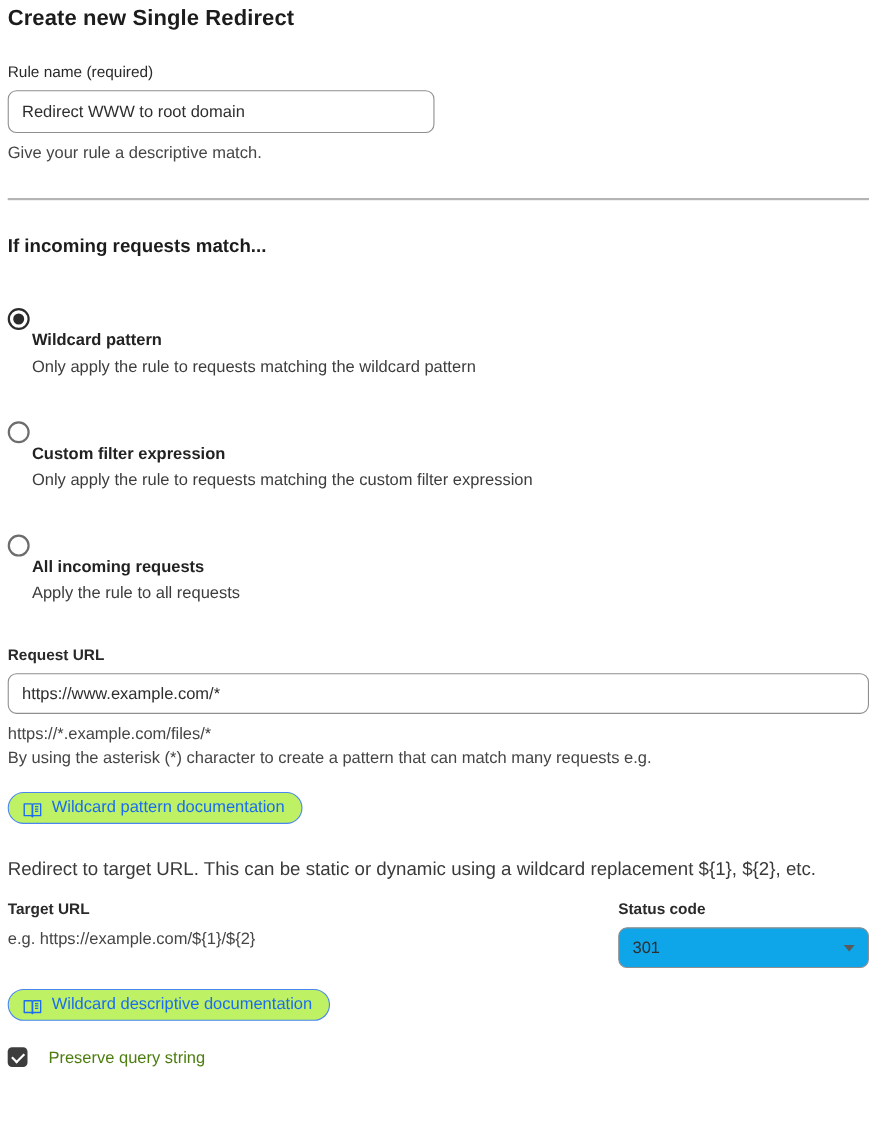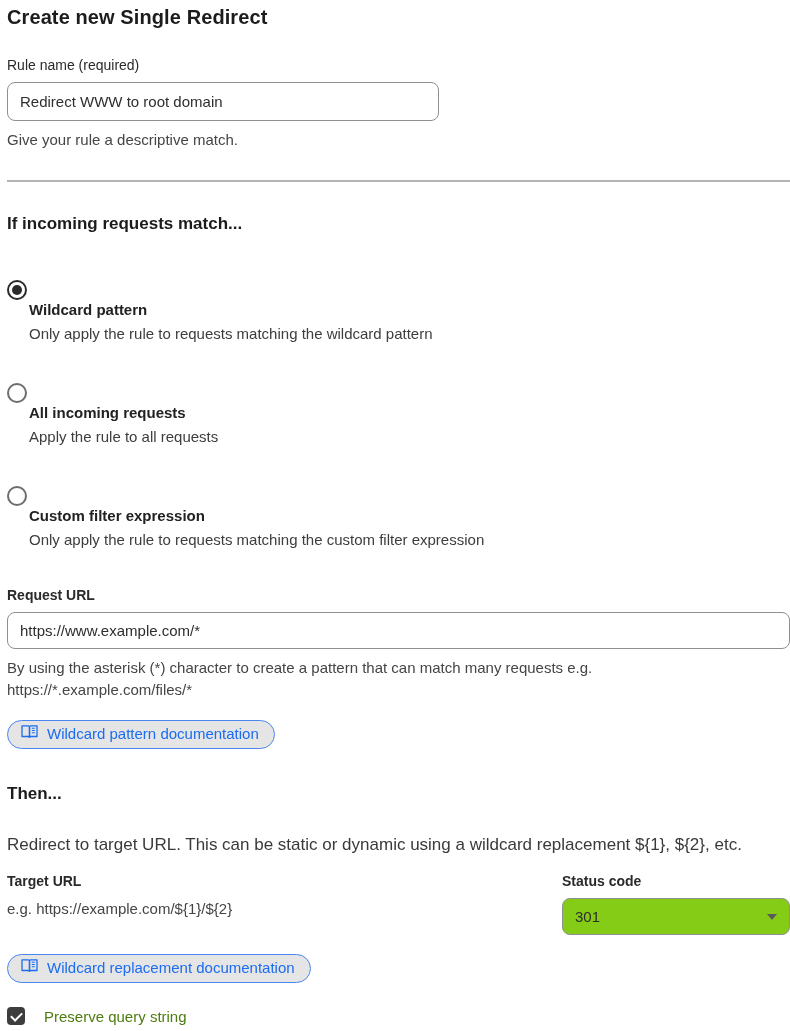--- a/index.html
+++ b/index.html
@@ -23,21 +23,21 @@
     border: 1px solid #8f8f8f;
     border-radius: 8px;
     padding: 0 12px;
     font-size: 15px;
     font-family: "Liberation Sans", sans-serif;
     color: #2e2e2e;
     background: #fff;
     outline: none;
     width: 100%;
   }
-  .rule-name-input { width: 432px; }
+  .rule-name-input { width: 388px; }
   .helper-text { font-size: 15px; color: #454545; margin-top: 8px; line-height: 22px; }
 
   .divider { border: none; border-top: 2px solid #b4b4b4; margin-top: 29px; }
 
   .section-heading { font-size: 17px; font-weight: 700; color: #1c1c1c; margin-top: 32px; }
 
   .radio-group { margin-top: 44px; }
   .radio-item { display: flex; align-items: flex-start; margin-bottom: 37px; cursor: pointer; flex-direction: column; }
   .radio-circle {
     flex: 0 0 auto;
@@ -59,27 +59,27 @@
   }
   .radio-texts { margin-left: 22px; }
   .radio-label { font-size: 15px; font-weight: 700; color: #222; line-height: 20px; }
   .radio-desc { font-size: 15px; color: #3d3d3d; margin-top: 4px; line-height: 20px; }
 
   .request-url-block { margin-top: 20px; }
   .request-url-block .text-input { margin-top: 1px; height: 37px; }
 
   .doc-button {
     display: inline-flex;
-    align-items: flex-start;
+    align-items: flex-end;
     gap: 9px;
     margin-top: 19px;
     padding: 3px 15px 4px 13px;
     border: 1px solid #4a86f0;
     border-radius: 15px;
-    background: #e5e5e5;
+    background: #bef264;
     color: #1b6cf0;
     font-size: 15px;
     font-family: "Liberation Sans", sans-serif;
     cursor: pointer;
     line-height: 20px;
   }
   .doc-button svg { display: block; }
 
   .then-heading { margin-top: 35px; }
   .then-desc { font-size: 17px; color: #3a3a3a; margin-top: 29px; line-height: 24px; }
@@ -92,21 +92,21 @@
   .select-box {
     height: 37px;
     border: 1px solid #8f8f8f;
     border-radius: 8px;
     padding: 0 12px;
     display: flex;
     align-items: center;
     justify-content: space-between;
     font-size: 15px;
     color: #2e2e2e;
-    background: #84cc16;
+    background: #0ea5e9;
     cursor: pointer;
     text-align: right;
   }
   .select-caret {
     width: 0; height: 0;
     border-left: 5px solid transparent;
     border-right: 5px solid transparent;
     border-top: 6px solid #5a5a5a;
     margin-left: 8px;
   }
@@ -153,55 +153,54 @@
       <span class="radio-circle"></span>
       <span class="radio-texts">
         <span class="radio-label" style="display:block">Wildcard pattern</span>
         <span class="radio-desc" style="display:block">Only apply the rule to requests matching the wildcard pattern</span>
       </span>
     </div>
 
     <div class="radio-item">
       <span class="radio-circle"></span>
       <span class="radio-texts">
-        <span class="radio-label" style="display:block">All incoming requests</span>
-        <span class="radio-desc" style="display:block">Apply the rule to all requests</span>
+        <span class="radio-label" style="display:block">Custom filter expression</span>
+        <span class="radio-desc" style="display:block">Only apply the rule to requests matching the custom filter expression</span>
       </span>
     </div>
 
     <div class="radio-item">
       <span class="radio-circle"></span>
       <span class="radio-texts">
-        <span class="radio-label" style="display:block">Custom filter expression</span>
-        <span class="radio-desc" style="display:block">Only apply the rule to requests matching the custom filter expression</span>
+        <span class="radio-label" style="display:block">All incoming requests</span>
+        <span class="radio-desc" style="display:block">Apply the rule to all requests</span>
       </span>
     </div>
 
   </div>
 
   <div class="request-url-block">
     <div class="field-label strong">Request URL</div>
     <input class="text-input" type="text" value="https://www.example.com/*" style="">
     <div class="helper-text">
+      <div>https://*.example.com/files/*</div>
       <div>By using the asterisk (*) character to create a pattern that can match many requests e.g.</div>
-      <div>https://*.example.com/files/*</div>
     </div>
     <button class="doc-button">
       <span>
         <svg width="17" height="15" viewBox="0 0 17 15" fill="none">
           <path d="M1 1.8 H7.4 a1.2 1.2 0 0 1 1.1 1 V13.4 a1.4 1.4 0 0 0 -1.1 -.9 H1 Z" stroke="#1b6cf0" stroke-width="1.3" stroke-linejoin="round"></path>
           <path d="M16 1.8 H9.6 a1.2 1.2 0 0 0 -1.1 1 V13.4 a1.4 1.4 0 0 1 1.1 -.9 H16 Z" stroke="#1b6cf0" stroke-width="1.3" stroke-linejoin="round"></path>
           <path d="M10.8 4.3 H13.8 M10.8 6.5 H13.8 M10.8 8.7 H13.8" stroke="#1b6cf0" stroke-width="1.1"></path>
         </svg>
       </span>
       <span>Wildcard pattern documentation</span>
     </button>
   </div>
 
-  <h2 class="section-heading then-heading">Then...</h2>
 
   <p class="then-desc">Redirect to target URL. This can be static or dynamic using a wildcard replacement ${1}, ${2}, etc.</p>
 
   <div class="fields-row">
     <div class="target-col">
       <div class="field-label strong">Target URL</div>
       <div class="helper-text">e.g. https://example.com/${1}/${2}</div>
     </div>
     <div class="status-col">
       <div class="field-label strong">Status code</div>
@@ -213,21 +212,21 @@
   </div>
 
   <button class="doc-button">
     <span>
       <svg width="17" height="15" viewBox="0 0 17 15" fill="none">
         <path d="M1 1.8 H7.4 a1.2 1.2 0 0 1 1.1 1 V13.4 a1.4 1.4 0 0 0 -1.1 -.9 H1 Z" stroke="#1b6cf0" stroke-width="1.3" stroke-linejoin="round"></path>
         <path d="M16 1.8 H9.6 a1.2 1.2 0 0 0 -1.1 1 V13.4 a1.4 1.4 0 0 1 1.1 -.9 H16 Z" stroke="#1b6cf0" stroke-width="1.3" stroke-linejoin="round"></path>
         <path d="M10.8 4.3 H13.8 M10.8 6.5 H13.8 M10.8 8.7 H13.8" stroke="#1b6cf0" stroke-width="1.1"></path>
       </svg>
     </span>
-    <span>Wildcard replacement documentation</span>
+    <span>Wildcard descriptive documentation</span>
   </button>
 
   <div class="checkbox-row">
     <span class="checkbox-box"></span>
     <span class="checkbox-label">Preserve query string</span>
   </div>
 
   
 
 </div>

